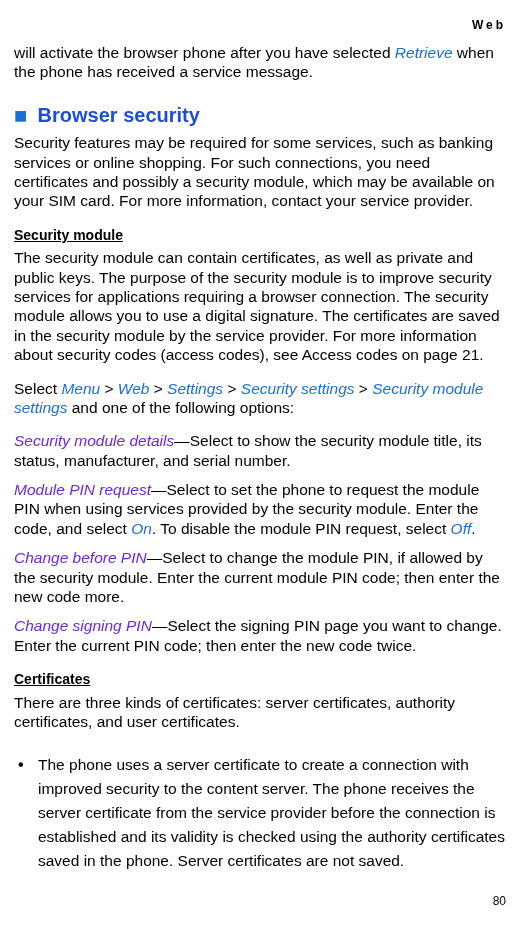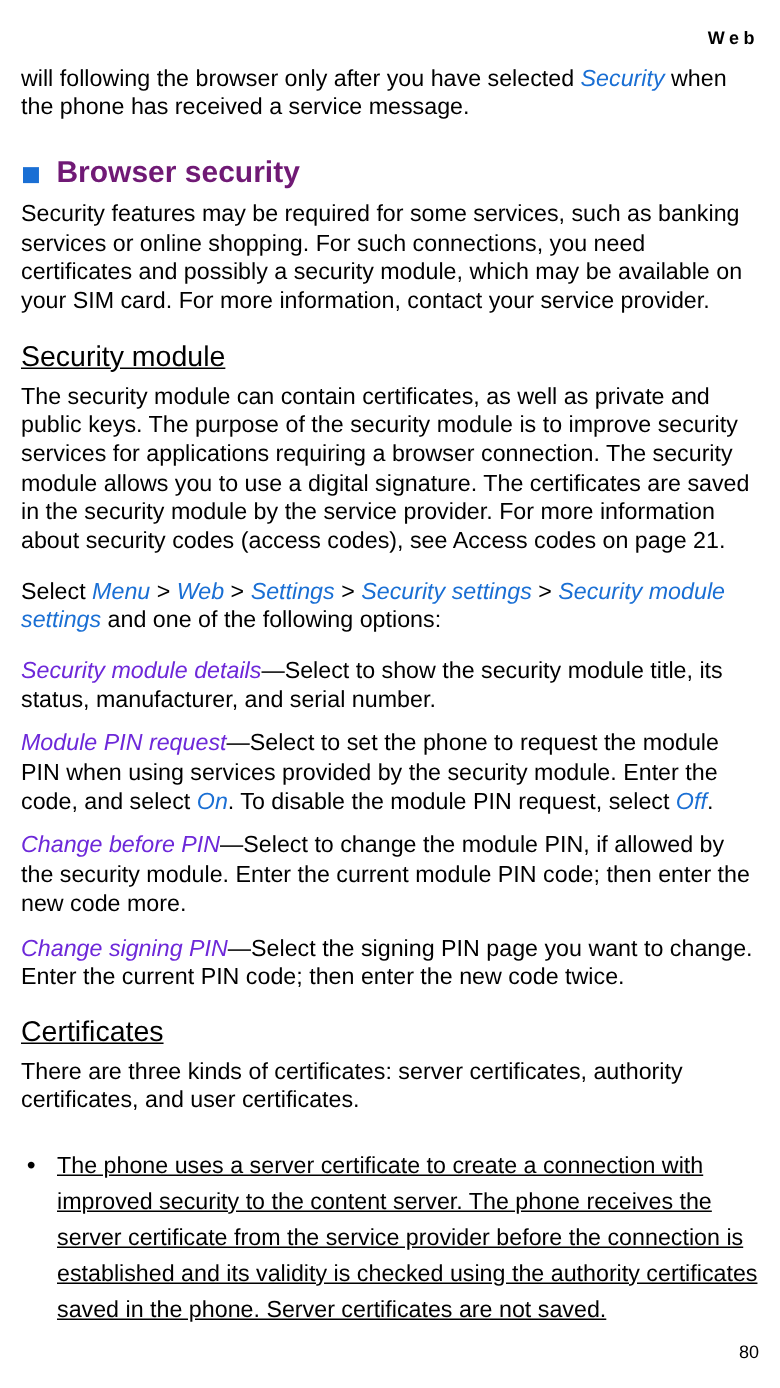--- a/index.html
+++ b/index.html
@@ -34,49 +34,48 @@
     }
     .section-marker {
       color: #1a6fd4;
       font-size: 22px;
       font-weight: bold;
       display: inline-block;
       margin-right: 6px;
       vertical-align: middle;
     }
     .section-title {
-      color: #701a75;
+      color: #1d4ed8;
       font-size: 20px;
       font-weight: bold;
       display: inline-block;
       vertical-align: middle;
     }
     .section-heading {
       margin-top: 20px;
       margin-bottom: 4px;
     }
     .subsection-title {
-      font-size: 19px;
-      font-weight: normal;
+      font-size: 14px;
+      font-weight: bold;
       text-decoration: underline;
       margin-top: 16px;
       margin-bottom: 4px;
     }
     .option-para {
       margin-bottom: 10px;
     }
     .option-label {
       color: #6d28d9;
       font-style: italic;
     }
     .bullet-list {
       list-style: none;
       padding-left: 0;
       margin-top: 22px;
-      text-decoration: underline;
     }
     .bullet-list li {
       position: relative;
       padding-left: 24px;
       margin-bottom: 10px;
       line-height: 1.55;
     }
     .bullet-list li::before {
       content: "•";
       position: absolute;
@@ -91,21 +90,21 @@
       right: 14px;
       font-size: 12px;
     }
   </style>
 </head>
 <body>
 
 <div class="header-right">Web</div>
 
 <p class="para">
-  <span>will following the browser only after you have selected </span><span class="link">Security</span><span> when the phone has received a service message.</span>
+  <span>will activate the browser phone after you have selected </span><span class="link">Retrieve</span><span> when the phone has received a service message.</span>
 </p>
 
 <div class="section-heading">
   <span class="section-marker">■</span>
   <span class="section-title">Browser security</span>
 </div>
 
 <p class="para">Security features may be required for some services, such as banking services or online shopping. For such connections, you need certificates and possibly a security module, which may be available on your SIM card. For more information, contact your service provider.</p>
 
 <h2 class="subsection-title">Security module</h2>

